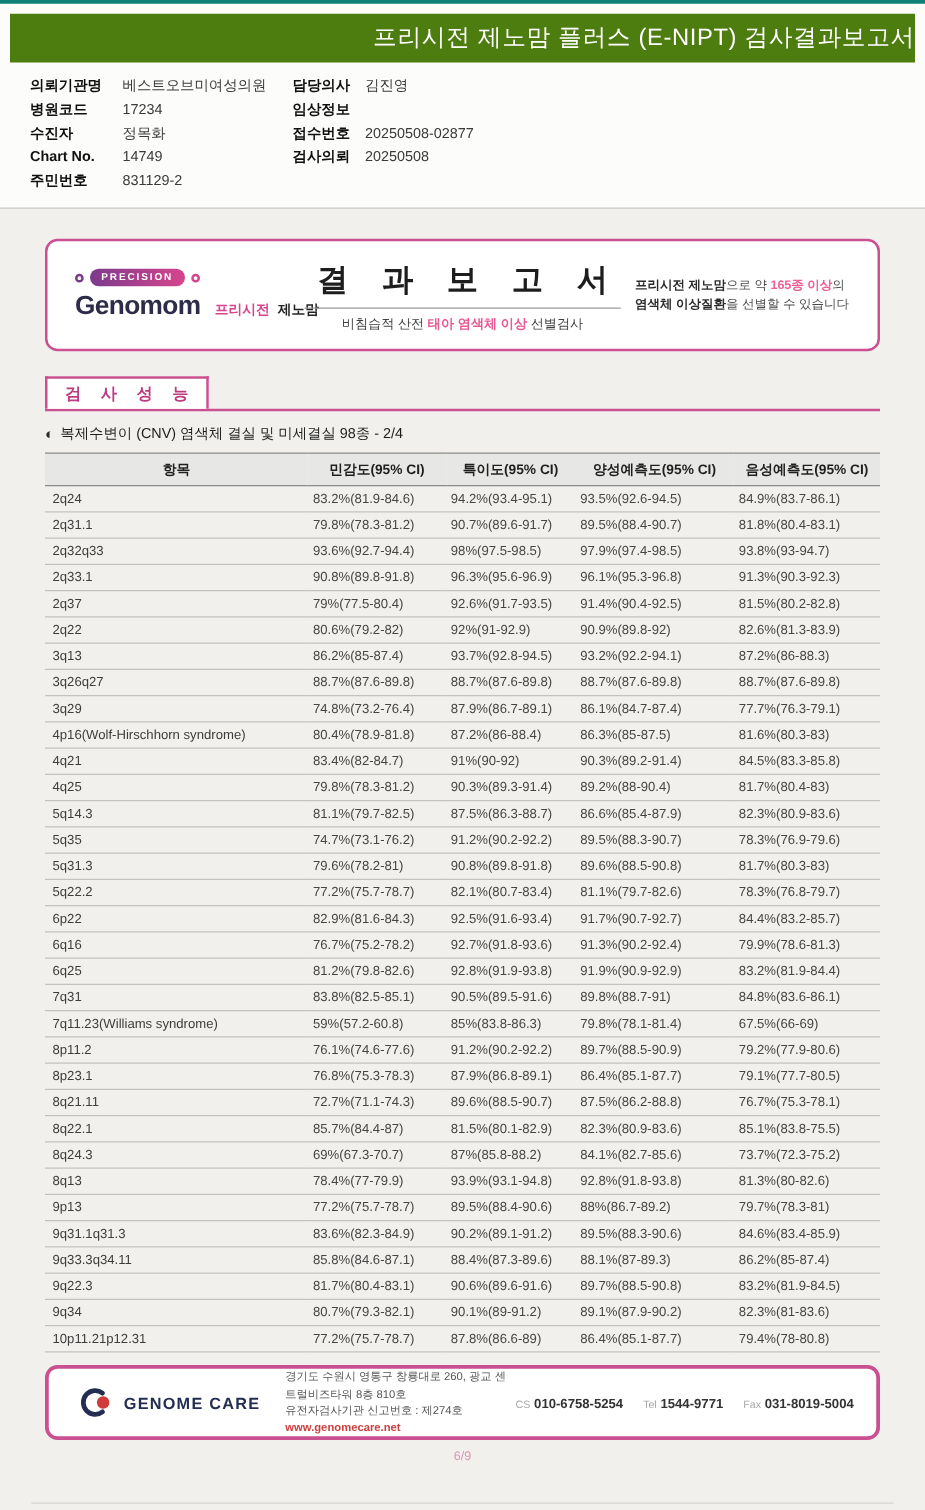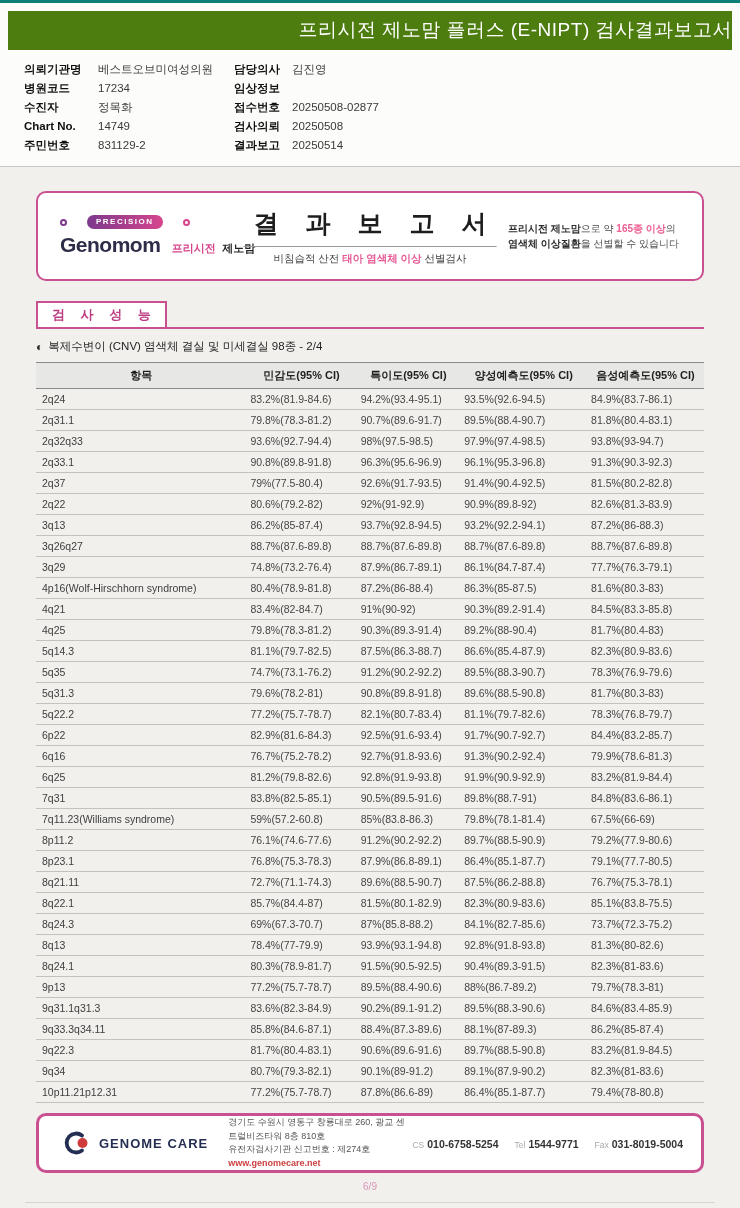--- a/index.html
+++ b/index.html
@@ -33,21 +33,21 @@
   .p-label2 { width: 34px !important; }
 
   
   .content { padding: 0 36px; }
 
   .report-box {
     margin-top: 24px; background: #fff; border: 2.5px solid #c95192;
     border-radius: 10px; height: 90px; display: flex; align-items: center;
     padding: 0 22px; position: relative;
   }
-  .badge-row { display: flex; align-items: center; gap: 20px; margin-bottom: 4px; }
+  .badge-row { display: flex; align-items: center; gap: 5px; margin-bottom: 4px; }
   .badge-dot { width: 7px; height: 7px; border-radius: 50%; flex: none; }
   .dot-l { border: 2px solid #7c3a8d; }
   .dot-r { border: 2px solid #d6458d; }
   .badge-pill {
     background: linear-gradient(90deg, #7c3a8d, #d6458d); color: #fff;
     font-size: 8px; font-weight: bold; letter-spacing: 1.5px;
     padding: 2px 9px 3px 9px; border-radius: 9px;
   }
   .brand-line { white-space: nowrap; }
   .brand { font-size: 21px; font-weight: bold; color: #2d2d49; letter-spacing: -0.5px; }
@@ -148,24 +148,20 @@
             <span class="p-label">임상정보</span>
             <span class="p-value"></span>
           </div>
           <div class="p-row">
             <span class="p-label">접수번호</span>
             <span class="p-value">20250508-02877</span>
           </div>
           <div class="p-row">
             <span class="p-label">검사의뢰</span>
             <span class="p-value">20250508</span>
-          </div>
-          <div class="p-row">
-            <span class="p-label">결과보고</span>
-            <span class="p-value">20250514</span>
           </div>
         </div>
     </div>
   </div>
 
   <div class="content">
 
     <div class="report-box">
       <div class="logo-block">
         <div class="badge-row">
@@ -394,27 +390,20 @@
             <td>73.7%(72.3-75.2)</td>
           </tr>
           <tr>
             <td class="c-item">8q13</td>
             <td>78.4%(77-79.9)</td>
             <td>93.9%(93.1-94.8)</td>
             <td>92.8%(91.8-93.8)</td>
             <td>81.3%(80-82.6)</td>
           </tr>
           <tr>
-            <td class="c-item">8q24.1</td>
-            <td>80.3%(78.9-81.7)</td>
-            <td>91.5%(90.5-92.5)</td>
-            <td>90.4%(89.3-91.5)</td>
-            <td>82.3%(81-83.6)</td>
-          </tr>
-          <tr>
             <td class="c-item">9p13</td>
             <td>77.2%(75.7-78.7)</td>
             <td>89.5%(88.4-90.6)</td>
             <td>88%(86.7-89.2)</td>
             <td>79.7%(78.3-81)</td>
           </tr>
           <tr>
             <td class="c-item">9q31.1q31.3</td>
             <td>83.6%(82.3-84.9)</td>
             <td>90.2%(89.1-91.2)</td>

